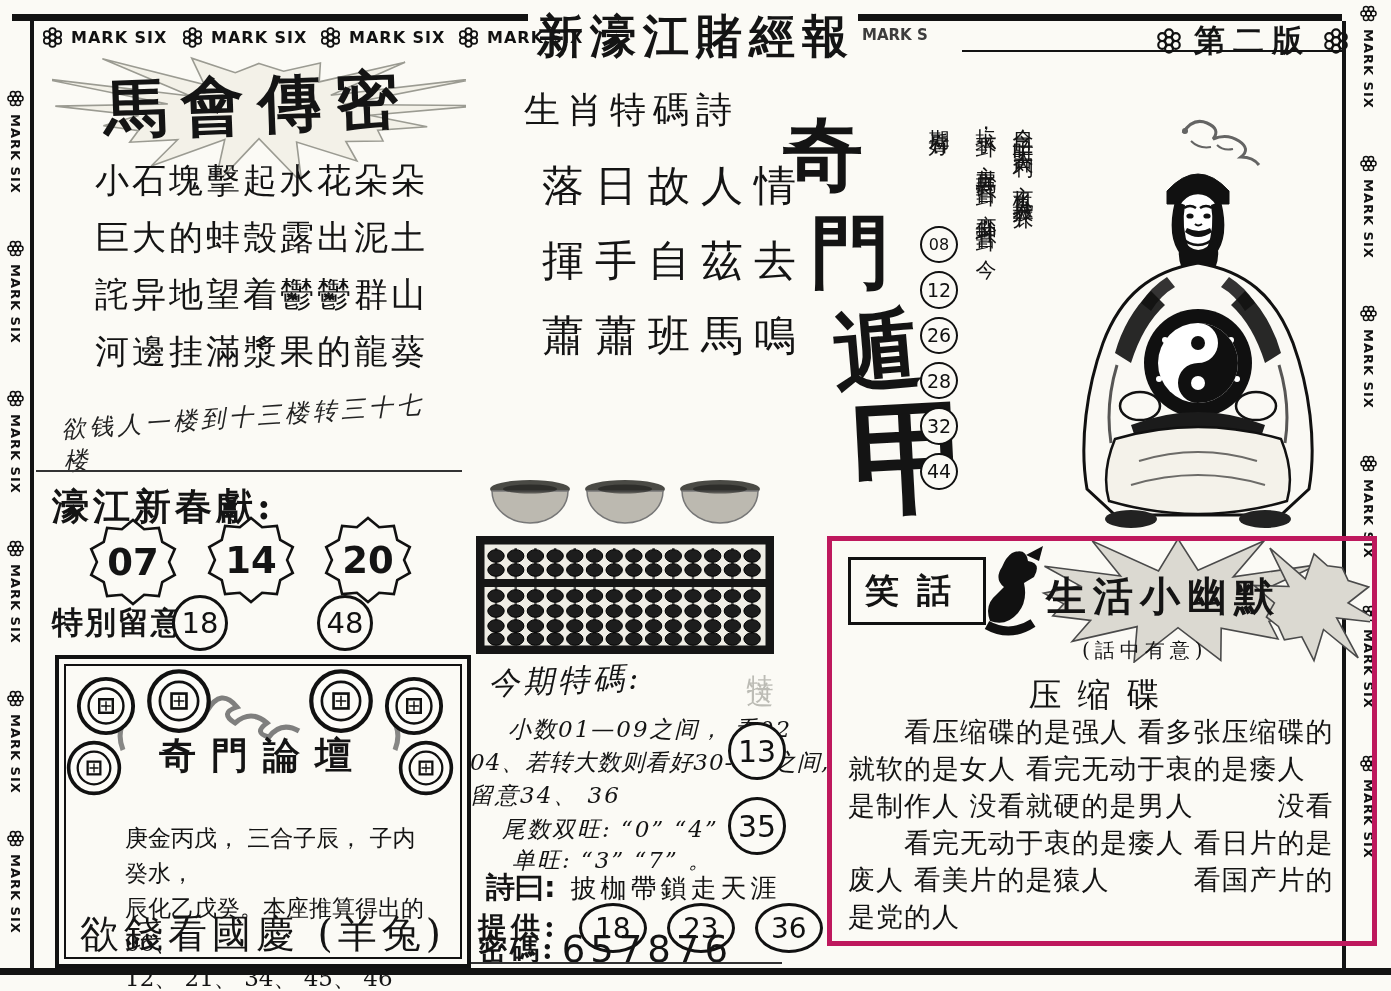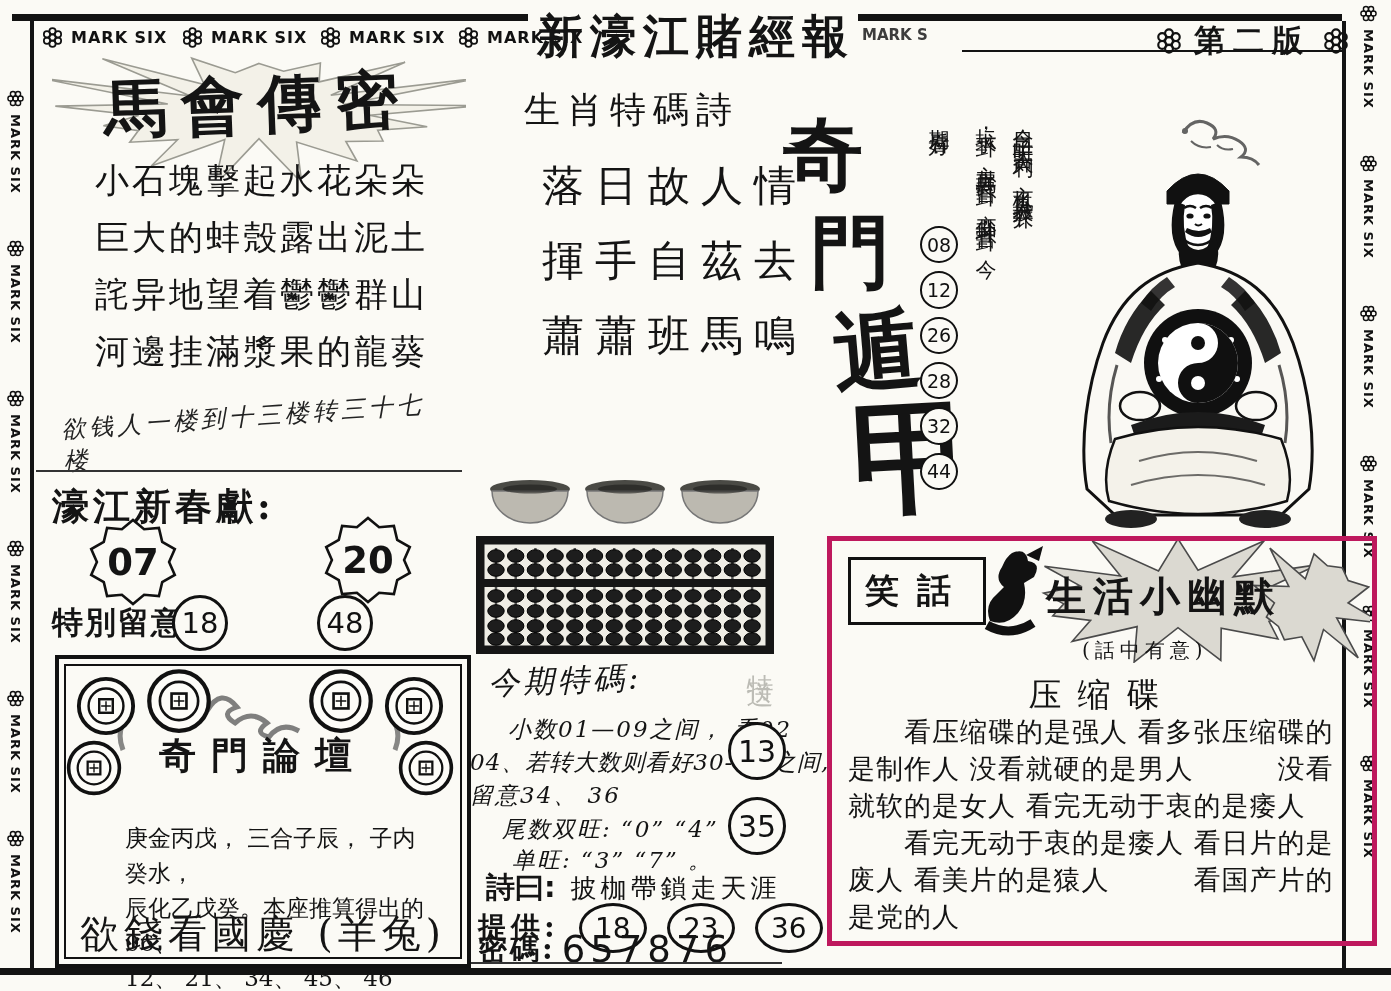--- a/index.html
+++ b/index.html
@@ -195,21 +195,21 @@
   </div>
 
   <div class="abs" style="left:783px;top:102px;font-size:80px;font-weight:bold;">奇</div>
   <div class="abs" style="left:810px;top:200px;font-size:80px;font-weight:bold;">門</div>
   <div class="abs" style="left:833px;top:292px;font-size:88px;font-weight:bold;transform:rotate(-5deg);">遁</div>
   <div class="abs" style="left:852px;top:378px;font-size:122px;font-weight:bold;transform:rotate(-3deg);">甲</div>
 
   <div class="abs" style="left:915px;top:112px;height:378px;display:flex;gap:9px;">
     <div style="width:48px;display:flex;flex-direction:column;align-items:center;">
       <div class="vtxt" style="font-size:21px;height:110px;">期看好：</div>
-      <div class="circ" style="position:static;width:34px;height:34px;font-size:19px;margin-top:6px;border-width:2.5px;">
+      <div class="circ" style="position:static;width:34px;height:34px;font-size:16px;margin-top:6px;border-width:2.5px;">
           <span>08</span>
         </div>
       <div class="circ" style="position:static;width:34px;height:34px;font-size:19px;margin-top:8px;border-width:2.5px;">
           <span>12</span>
         </div>
       <div class="circ" style="position:static;width:34px;height:34px;font-size:19px;margin-top:8px;border-width:2.5px;">
           <span>26</span>
         </div>
       <div class="circ" style="position:static;width:34px;height:34px;font-size:19px;margin-top:8px;border-width:2.5px;">
           <span>28</span>
@@ -268,20 +268,26 @@
     </g>
   </svg>
 
   <div class="abs" style="left:36px;top:470px;width:426px;height:2px;background:#333;"></div>
   <div class="abs" style="left:52px;top:482px;font-size:37px;font-weight:800;letter-spacing:4px;">濠江新春獻:</div>
   <div class="seal" style="left:85px;top:514px;">
     <svg width="96" height="96" viewBox="0 0 96 96">
         <polygon fill="#fbfaf5" stroke="#111" stroke-width="2.6" points="48.0,6.0 59.1,15.2 73.9,14.0 77.2,27.8 89.8,35.0 84.1,48.0 89.8,61.0 77.2,68.2 73.9,82.0 59.1,80.8 48.0,90.0 36.9,80.8 22.1,82.0 18.8,68.2 6.2,61.0 11.9,48.0 6.2,35.0 18.8,27.8 22.1,14.0 36.9,15.2"></polygon>
       </svg>
     <span class="num">07</span>
+  </div>
+  <div class="seal" style="left:203px;top:512px;">
+    <svg width="96" height="96" viewBox="0 0 96 96">
+        <polygon fill="#fbfaf5" stroke="#111" stroke-width="2.6" points="48.0,6.0 59.1,15.2 73.9,14.0 77.2,27.8 89.8,35.0 84.1,48.0 89.8,61.0 77.2,68.2 73.9,82.0 59.1,80.8 48.0,90.0 36.9,80.8 22.1,82.0 18.8,68.2 6.2,61.0 11.9,48.0 6.2,35.0 18.8,27.8 22.1,14.0 36.9,15.2"></polygon>
+      </svg>
+    <span class="num">14</span>
   </div>
   <div class="seal" style="left:320px;top:512px;">
     <svg width="96" height="96" viewBox="0 0 96 96">
         <polygon fill="#fbfaf5" stroke="#111" stroke-width="2.6" points="48.0,6.0 59.1,15.2 73.9,14.0 77.2,27.8 89.8,35.0 84.1,48.0 89.8,61.0 77.2,68.2 73.9,82.0 59.1,80.8 48.0,90.0 36.9,80.8 22.1,82.0 18.8,68.2 6.2,61.0 11.9,48.0 6.2,35.0 18.8,27.8 22.1,14.0 36.9,15.2"></polygon>
       </svg>
     <span class="num">20</span>
   </div>
   <div class="abs sans" style="left:52px;top:602px;font-size:31px;font-weight:900;letter-spacing:2px;">特別留意</div>
   <div class="circ" style="left:172px;top:595px;width:50px;height:50px;font-size:29px;">
     <span>18</span>
@@ -479,21 +485,21 @@
     </svg>
     <svg class="abs" style="left:186px;top:0;" width="352" height="122" viewBox="0 0 352 122">
       <polygon fill="#dbd9d1" stroke="#4a4a4a" stroke-width="1.6" points="160.0,-2.1 180.0,29.2 246.3,-0.3 215.2,35.9 300.4,23.6 252.9,45.5 300.4,52.0 273.1,62.9 282.3,74.4 251.0,80.3 260.0,98.0 203.2,87.2 202.8,119.5 160.0,86.7 116.1,121.1 119.1,85.6 54.2,100.3 72.6,79.4 34.8,74.8 45.8,62.9 25.7,52.2 62.1,44.8 26.5,25.3 102.5,35.0 74.3,0.1 140.5,30.0"></polygon>
       <polygon fill="#dbd9d1" stroke="#4a4a4a" stroke-width="1.6" points="296.0,12.9 309.4,24.8 324.3,26.8 330.2,39.6 350.6,46.0 330.1,62.0 364.3,82.1 318.7,76.9 340.2,116.9 305.5,88.5 296.0,119.6 283.8,95.8 266.4,98.8 260.4,85.4 248.4,76.0 256.4,62.0 235.9,44.4 270.8,45.5 251.9,7.2 287.3,37.9"></polygon>
     </svg>
     <div class="abs sans" style="left:214px;top:28px;font-size:40px;font-weight:900;letter-spacing:7px;">生活小幽默</div>
     <div class="abs" style="left:250px;top:96px;font-size:20px;letter-spacing:5px;">(話中有意)</div>
     <div class="abs" style="left:0;right:0;top:132px;text-align:center;font-size:33px;letter-spacing:16px;">压缩碟</div>
     <div class="abs" style="left:16px;top:172px;width:506px;font-size:27px;line-height:37px;letter-spacing:1px;">
       <div class="jline">　　看压缩碟的是强人 看多张压缩碟的</div>
+      <div class="jline">就软的是女人 看完无动于衷的是痿人</div>
       <div class="jline">是制作人 没看就硬的是男人　　　没看</div>
-      <div class="jline">就软的是女人 看完无动于衷的是痿人</div>
       <div class="jline">　　看完无动于衷的是痿人 看日片的是</div>
       <div class="jline">废人 看美片的是猿人　　　看国产片的</div>
       <div class="jline">是党的人</div>
     </div>
   </div>
 
 </div>
 
 </body></html>

